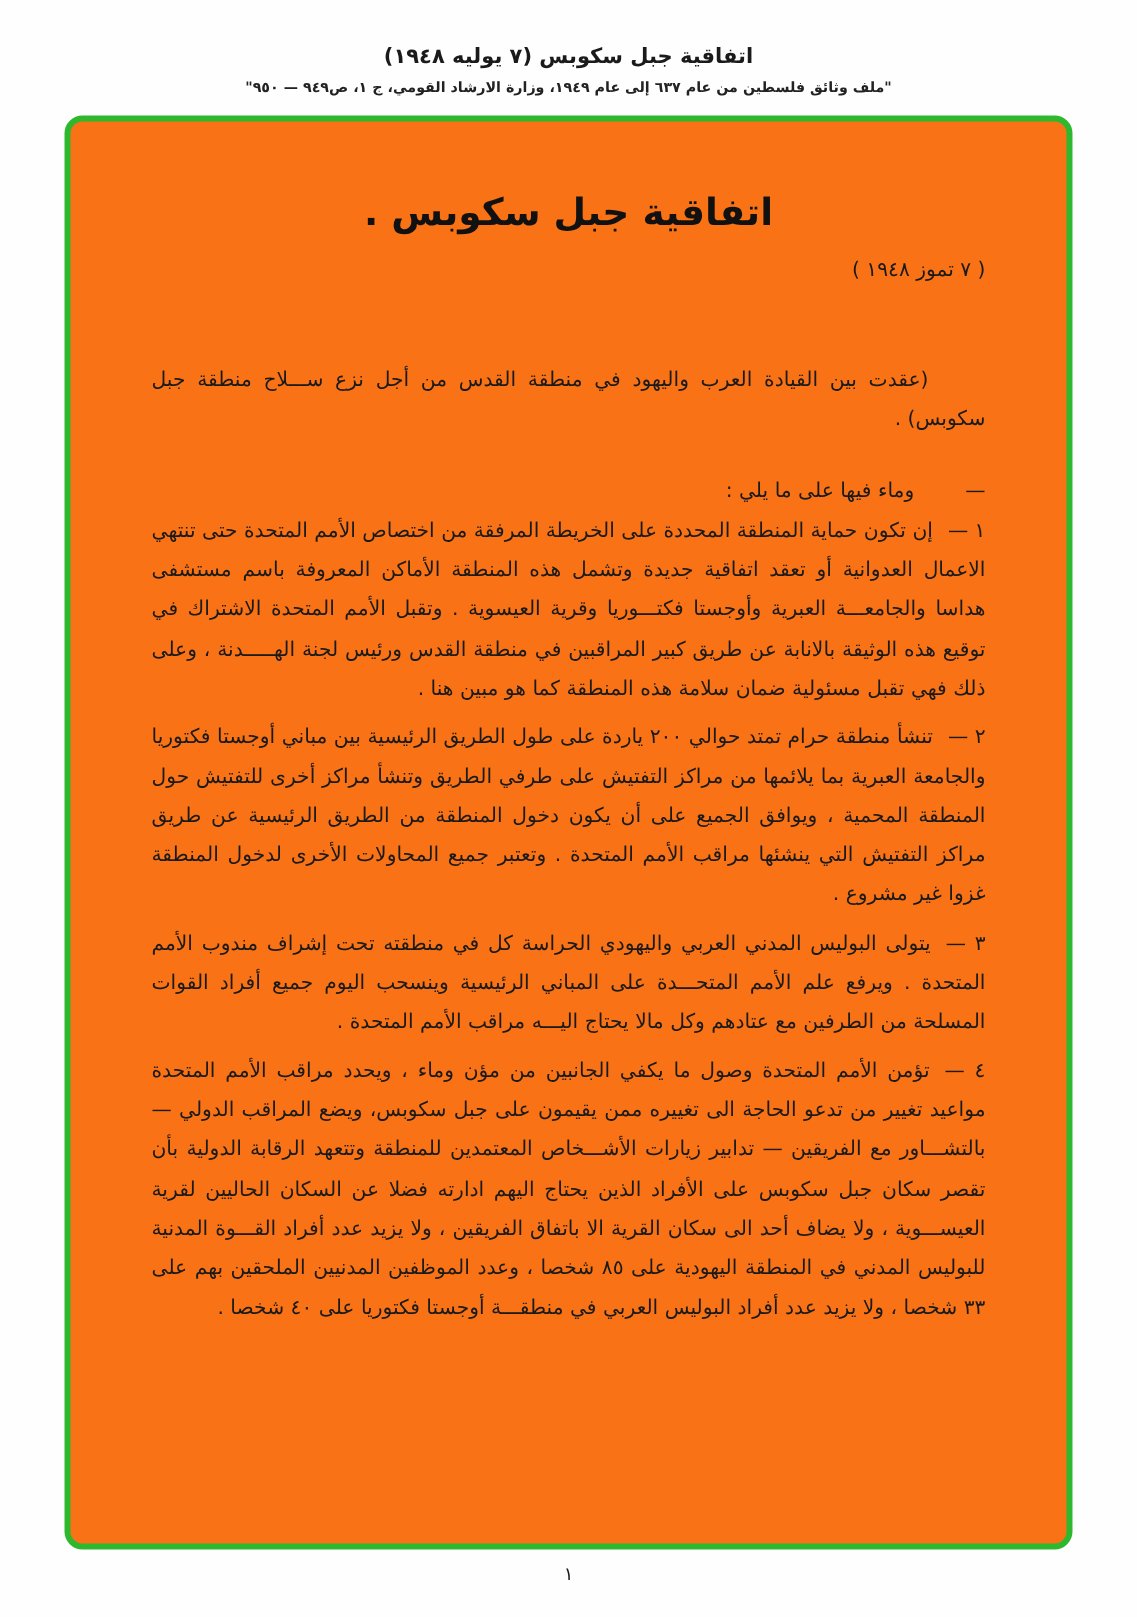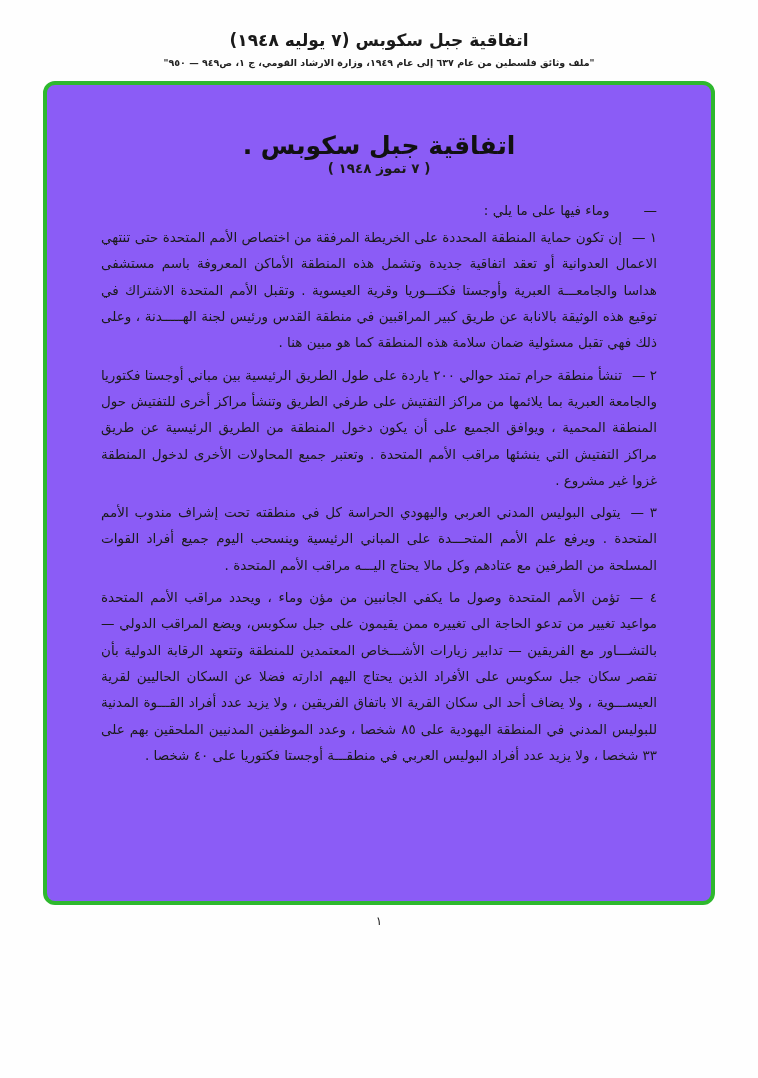--- a/index.html
+++ b/index.html
@@ -15,52 +15,52 @@
     position: relative;
     background: #fefefe;
     overflow: hidden;
   }
   .top-header {
     direction: rtl;
     text-align: center;
     padding-top: 30px;
   }
   .top-title {
-    font-size: 17px;
+    font-size: 14px;
     font-weight: bold;
     letter-spacing: 0.5px;
   }
   .top-source {
     font-size: 9.5px;
     font-weight: bold;
     margin-top: 7px;
     color: #222;
   }
   .scan-frame {
     width: 672px;
-    height: 824px;
+    height: 956px;
     margin: 13px auto 0 auto;
     border: 4px solid #2eb82e;
     border-radius: 12px;
-    background: #8b5cf6;
+    background: #f97316;
     padding: 46px 54px 0 54px;
     direction: rtl;
   }
   .doc-title {
     text-align: center;
     font-size: 25px;
     font-weight: bold;
     letter-spacing: 1px;
     color: #111;
   }
   .doc-date {
-    text-align: center;
+    text-align: right;
     font-size: 13.5px;
-    font-weight: bold;
-    margin-top: 0;
+    font-weight: normal;
+    margin-top: 16px;
   }
   .intro {
     margin-top: 52px;
     font-size: 13.5px;
     line-height: 1.95;
     text-align: justify;
     text-indent: 38px;
   }
   .agree-line {
     margin-top: 26px;
@@ -98,20 +98,21 @@
   <div class="top-header">
     <div class="top-title">اتفاقية جبل سكوبس (٧ يوليه ١٩٤٨)</div>
     <div class="top-source">"ملف وثائق فلسطين من عام ٦٣٧ إلى عام ١٩٤٩، وزارة الارشاد القومي، ج ١، ص٩٤٩ — ٩٥٠"</div>
   </div>
 
   <div class="scan-frame">
 
     <div class="doc-title">اتفاقية جبل سكوبس .</div>
     <div class="doc-date">( ٧ تموز ١٩٤٨ )</div>
 
+    <p class="intro">(عقدت بين القيادة العرب واليهود في منطقة القدس من أجل نزع ســـلاح منطقة جبل سكوبس) .</p>
 
     <div class="agree-line">
       <span class="agree-dash">—</span>
       <span class="agree-text">وماء فيها على ما يلي :</span>
     </div>
 
     <p class="clause"><span class="clause-num">١ —</span><span>إن تكون حماية المنطقة المحددة على الخريطة المرفقة من اختصاص الأمم المتحدة حتى تنتهي الاعمال العدوانية أو تعقد اتفاقية جديدة وتشمل هذه المنطقة الأماكن المعروفة باسم مستشفى هداسا والجامعـــة العبرية وأوجستا فكتـــوريا وقرية العيسوية . وتقبل الأمم المتحدة الاشتراك في توقيع هذه الوثيقة بالانابة عن طريق كبير المراقبين في منطقة القدس ورئيس لجنة الهـــــدنة ، وعلى ذلك فهي تقبل مسئولية ضمان سلامة هذه المنطقة كما هو مبين هنا .</span></p>
 
     <p class="clause"><span class="clause-num">٢ —</span><span>تنشأ منطقة حرام تمتد حوالي ٢٠٠ ياردة على طول الطريق الرئيسية بين مباني أوجستا فكتوريا والجامعة العبرية بما يلائمها من مراكز التفتيش على طرفي الطريق وتنشأ مراكز أخرى للتفتيش حول المنطقة المحمية ، ويوافق الجميع على أن يكون دخول المنطقة من الطريق الرئيسية عن طريق مراكز التفتيش التي ينشئها مراقب الأمم المتحدة . وتعتبر جميع المحاولات الأخرى لدخول المنطقة غزوا غير مشروع .</span></p>
 

